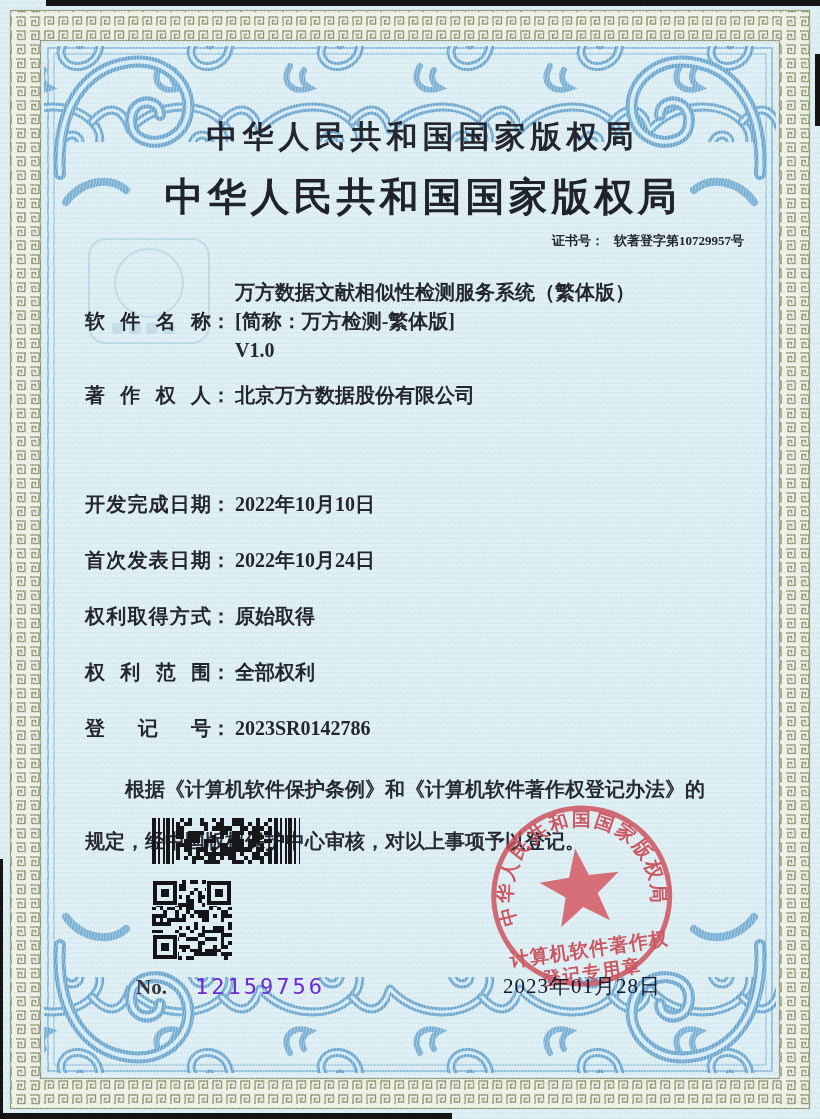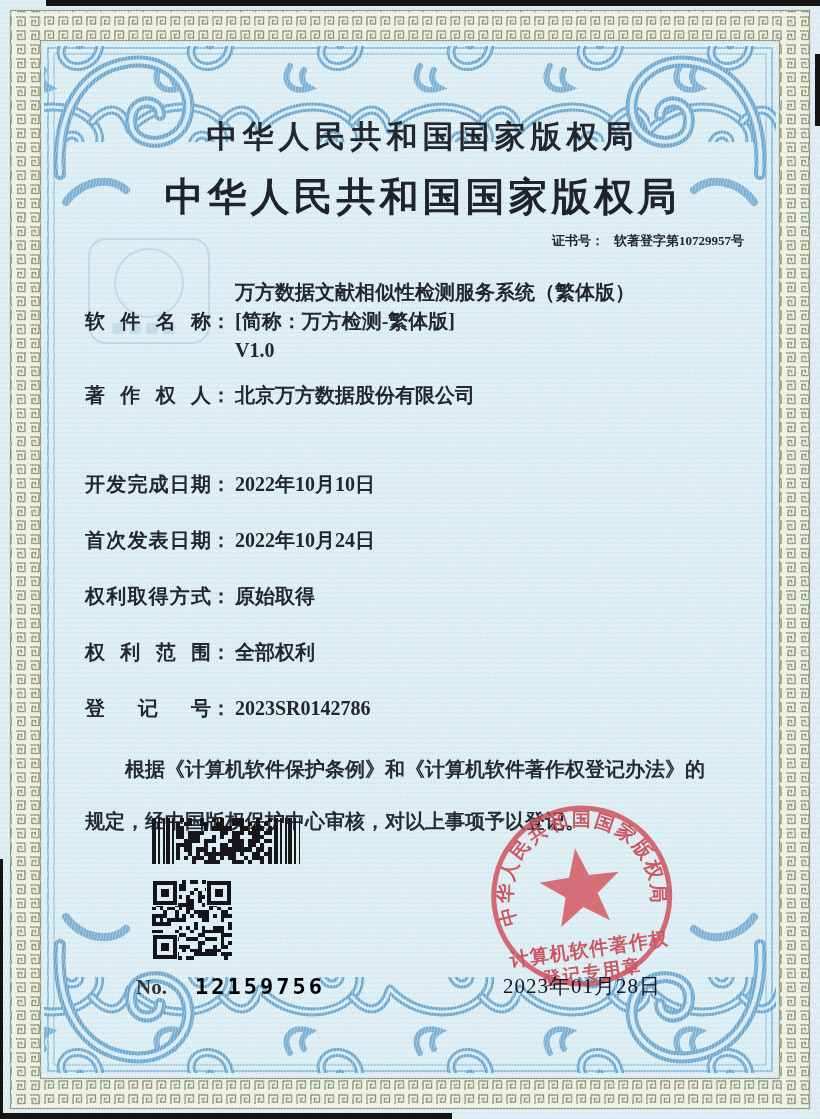--- a/index.html
+++ b/index.html
@@ -53,21 +53,21 @@
   }
   .certno .lab{margin-right:10px;}
 
   .fields{margin:0;}
   .field{display:flex;align-items:center;}
   .flabel{flex:0 0 150px;font-size:20px;font-weight:700;white-space:nowrap;}
   .jchars{display:inline-block;width:126px;text-align:justify;text-align-last:justify;}
   .fvalues{flex:1;font-size:20px;font-weight:700;line-height:29px;}
   .fvalues div{margin:0;}
   .field.row1{margin-top:16px;}
-  .field.gap-big{margin-top:60px;}
+  .field.gap-big{margin-top:80px;}
   .field.gap{margin-top:27px;}
 
   .statement{margin-top:20px;font-size:20px;font-weight:700;line-height:52px;color:#262a34;}
   .statement .line1{text-indent:2em;}
 
   
   .barcode{position:absolute;left:152px;top:818px;height:46px;display:flex;align-items:stretch;}
   .bc-edge{width:22px;background:
     repeating-linear-gradient(90deg,#17171a 0 4px,rgba(0,0,0,0) 4px 6px,#17171a 6px 8px,rgba(0,0,0,0) 8px 11px,#17171a 11px 13px,rgba(0,0,0,0) 13px 14px);}
   .bc-edge.right{width:26px;}
@@ -84,21 +84,21 @@
   .finder::before{content:"";position:absolute;inset:1px;border:4px solid #141418;}
   .finder::after{content:"";position:absolute;inset:9px;background:#141418;}
   .finder.tl{left:0;top:0;}
   .finder.tr{right:0;top:0;}
   .finder.bl{left:0;bottom:0;}
 
   .serial{position:absolute;left:136px;top:974px;font-size:21px;}
   .serial .prefix{color:#34343e;font-weight:700;margin-right:28px;}
   .serial .num{
     font-family:"DejaVu Sans Mono","Liberation Mono",monospace;
-    color:#000000;font-weight:700;letter-spacing:3px;font-size:22px;
+    color:#6d28d9;font-weight:400;letter-spacing:3px;font-size:22px;
   }
 
   .issue-date{
     position:absolute;left:470px;top:972px;width:224px;text-align:center;
     font-size:21px;font-weight:400;letter-spacing:1px;color:#0f172a;
   }
 
   .seal{position:absolute;left:462px;top:778px;width:240px;height:240px;opacity:.92;}
 </style>
 </head>

